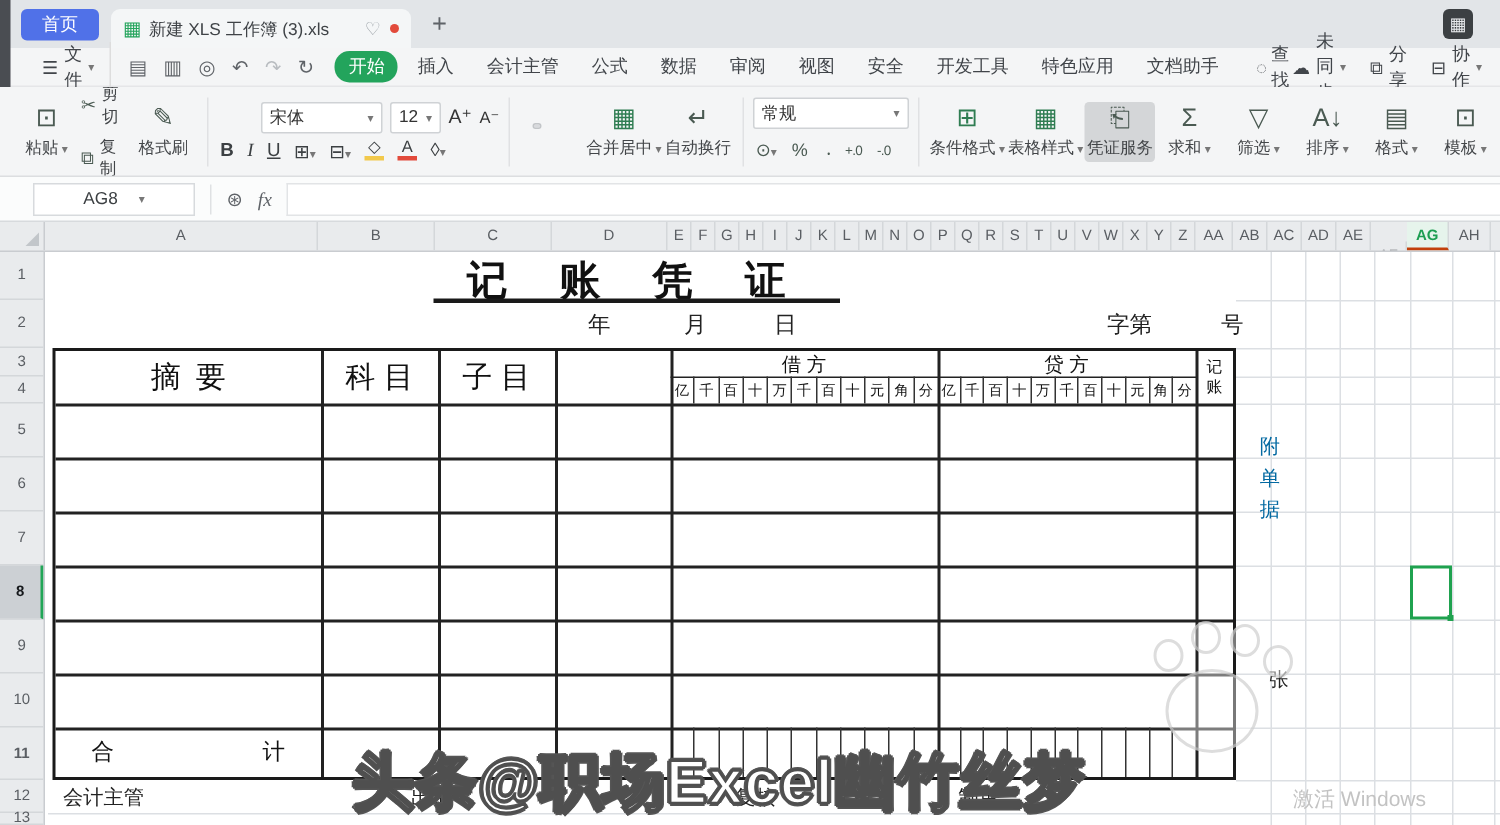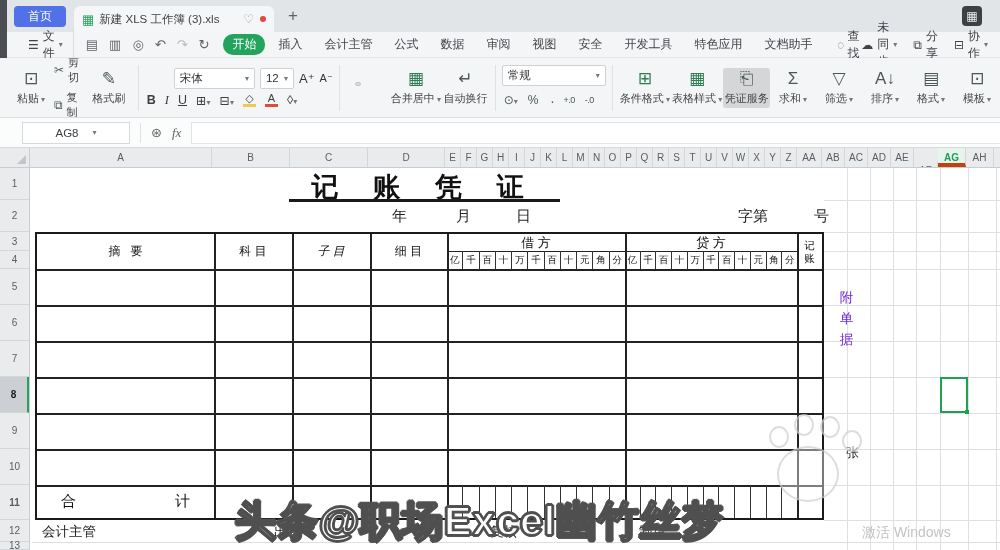--- a/index.html
+++ b/index.html
@@ -65,43 +65,43 @@
   .fsep { width:1px; height:20px; background:#dfe1e3; margin:0 10px; }
   .fxic { font-size:13px; color:#5f6368; margin-right:10px; }
   .fx { font-family:"Liberation Serif",serif; font-style:italic; font-size:13px; color:#5f6368; margin-right:10px; }
   .finput { flex:1; height:22px; background:#fff; border:1px solid #e2e4e6; border-right:none; }
 
   
   .colheaders { position:absolute; left:0; top:148px; width:1000px; height:20px; background:#e9ebed; border-bottom:1px solid #c9ccd0; display:flex; overflow:hidden; }
   .corner { width:30px; flex:0 0 30px; border-right:1px solid #c9ccd0; position:relative; }
   .corner:after { content:""; position:absolute; right:3px; bottom:3px; border-style:solid; border-width:0 0 9px 9px; border-color:transparent transparent #c2c6ca transparent; }
   .colh { flex:0 0 auto; text-align:center; font-size:10px; color:#5a5e63; line-height:19px; border-right:1px solid #d4d7da; overflow:hidden; }
-  .colh.selc { background:#e6f4ec; color:#1d9e52; border-bottom:4px solid #c2410c; font-weight:bold; }
+  .colh.selc { background:#e6f4ec; color:#1d9e52; border-bottom:2px solid #c2410c; font-weight:bold; }
   .rowheaders { position:absolute; left:0; top:168px; width:30px; height:382px; background:#e9ebed; border-right:1px solid #c9ccd0; overflow:hidden; }
   .rowh { width:100%; text-align:center; font-size:10px; color:#5a5e63; border-bottom:1px solid #d4d7da; display:flex; align-items:center; justify-content:center; }
   .rowh.selr { background:#ccd0d4; color:#16191c; border-right:2px solid #21a657; font-weight:bold; }
 
   
   .grid { position:absolute; left:32px; top:168px; width:970px; height:382px; background:#fff; overflow:hidden; }
   .gline { position:absolute; background:#dcdfe3; }
 
   
   .v-title { position:absolute; left:255px; top:1px; width:275px; text-align:center; font-family:"Liberation Serif","DejaVu Serif",serif; font-weight:bold; font-size:27px; letter-spacing:14px; color:#111; white-space:nowrap; }
   .v-underline { position:absolute; left:257px; top:31px; width:271px; height:3px; background:#1a1a1a; }
   .v-date { position:absolute; top:39px; font-size:15px; color:#222; }
   .voucher { position:absolute; left:3px; top:64px; width:789px; height:288px; border:2px solid #1a1a1a; background:#fff; }
   .vl { position:absolute; top:0; width:1.5px; height:100%; background:#222; }
   .hl { position:absolute; left:0; width:100%; height:2px; background:#222; }
-  .vhead { position:absolute; display:flex; align-items:center; justify-content:center; font-size:12px; color:#111; }
+  .vhead { position:absolute; display:flex; align-items:center; justify-content:center; font-size:20px; color:#111; }
   .digitband { position:absolute; display:flex; }
   .digitband .dc { flex:1 1 0; border-left:1px solid #333; font-size:9.5px; color:#111; text-align:center; overflow:hidden; display:flex; align-items:center; justify-content:center; }
   .digitband .dc:first-child { border-left:none; }
   .vert-txt { line-height:13px; text-align:center; width:15px; word-break:break-all; }
   .total-row { position:absolute; left:0; top:251px; width:177px; height:33px; display:flex; align-items:center; justify-content:space-between; padding:0 24px; font-size:15px; color:#111; }
-  .side-attach { position:absolute; left:806px; top:119px; width:17px; font-size:13.5px; line-height:21px; color:#6d28d9; word-break:break-all; text-align:center; }
+  .side-attach { position:absolute; left:806px; top:119px; width:17px; font-size:13.5px; line-height:21px; color:#0369a1; word-break:break-all; text-align:center; }
   .side-zhang { position:absolute; left:814px; top:276px; font-size:13px; color:#222; }
   .f-label { position:absolute; top:355px; font-size:13.5px; color:#222; white-space:nowrap; }
   .selection { position:absolute; left:908px; top:209px; width:28px; height:36px; border:2px solid #1fa24f; z-index:4; }
   .selection:after { content:""; position:absolute; right:-3px; bottom:-3px; width:4px; height:4px; background:#1fa24f; }
 
   
   .paw { position:absolute; border:2px solid #d2d2d2; background:rgba(255,255,255,.55); border-radius:50%; opacity:.75; z-index:3; }
   .wm-jy { position:absolute; left:838px; top:288px; font-size:30px; font-weight:bold; color:#fff; text-shadow:-1px 0 #cfcfcf,1px 0 #cfcfcf,0 -1px #cfcfcf,0 1px #cfcfcf; opacity:.8; z-index:3; white-space:nowrap; }
   .wm-act { position:absolute; left:830px; top:356px; font-size:14px; color:#c3c3c3; z-index:2; white-space:nowrap; }
   .banner { position:absolute; left:203px; top:326px; font-size:41px; font-weight:bold; color:#fff; letter-spacing:1px; white-space:nowrap; z-index:6;
@@ -411,22 +411,21 @@
       <div class="hl" style="top:35px;"></div>
       <div class="hl" style="top:71px;"></div>
       <div class="hl" style="top:107px;"></div>
       <div class="hl" style="top:143px;"></div>
       <div class="hl" style="top:179px;"></div>
       <div class="hl" style="top:215px;"></div>
       <div class="hl" style="top:251px;"></div>
 
       <div class="vhead" style="left:0; top:0; width:177px; height:35px; letter-spacing:10px; padding-left:10px;">摘要</div>
       <div class="vhead" style="left:177px; top:0; width:78px; height:35px;">科 目</div>
-      <div class="vhead" style="left:255px; top:0; width:78px; height:35px;font-style:italic;">子 目</div>
-      <div class="vhead" style="left:333px; top:0; width:77px; height:35px;">细 目</div>
+      <div class="vhead" style="left:255px; top:0; width:78px; height:35px;">子 目</div>
       <div class="vhead" style="left:410px; top:0; width:178px; height:17px; font-size:13px;">借  方</div>
       <div class="vhead" style="left:588px; top:0; width:172px; height:17px; font-size:13px;">贷  方</div>
       <div class="vhead" style="left:760px; top:0; width:25px; height:35px; font-size:10.5px;">
           <span class="vert-txt">记账</span>
         </div>
 
       <div class="digitband" style="left:410px; top:17px; width:178px; height:18px;" id="digits-debit">
           <div class="dc">亿</div>
           <div class="dc">千</div>
           <div class="dc">百</div>

